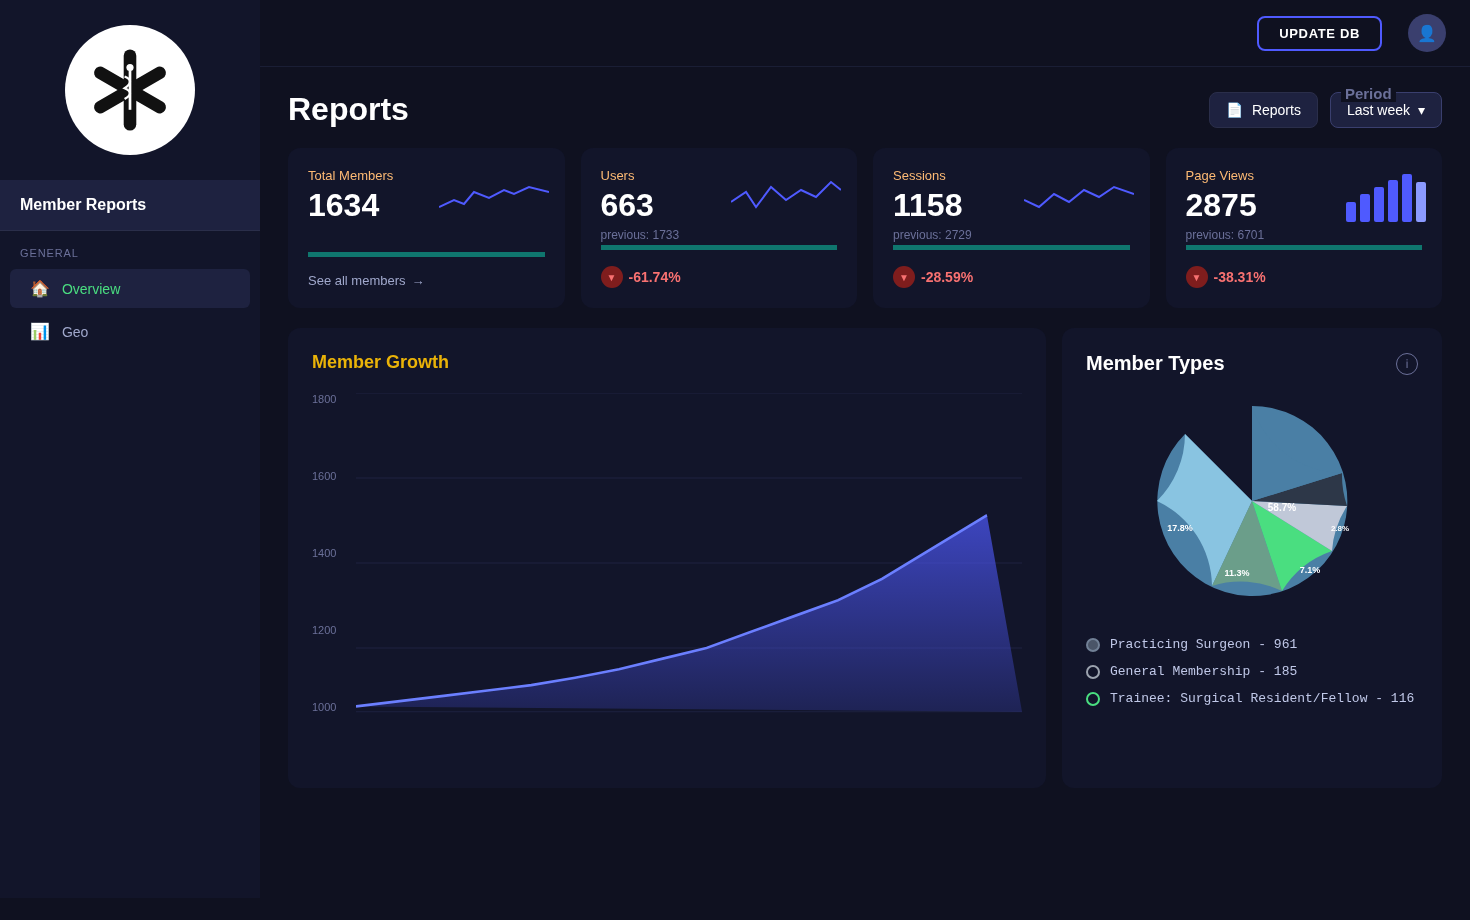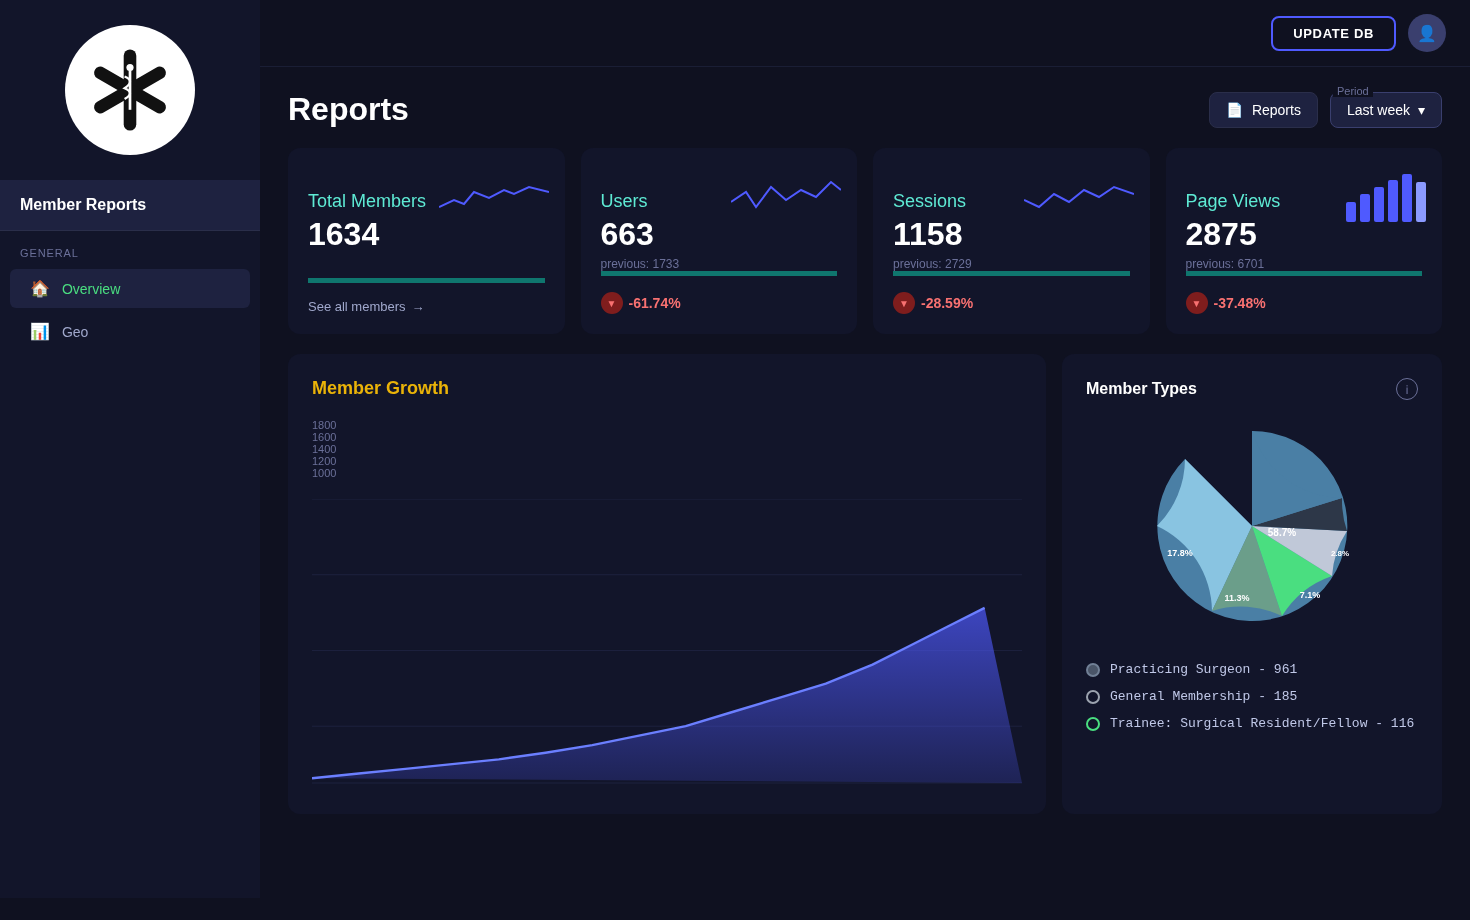--- a/index.html
+++ b/index.html
@@ -89,21 +89,21 @@
       height: 920px;
       overflow: hidden;
     }
 
     
     .topbar {
       display: flex;
       align-items: center;
       justify-content: flex-end;
       padding: 14px 24px;
-      gap: 12px;
+      gap: 26px;
       background: #0f1120;
       border-bottom: 1px solid #1a1e35;
     }
     .update-db-btn {
       background: transparent;
       border: 2px solid #4f5aff;
       color: #fff;
       padding: 8px 20px;
       border-radius: 8px;
       font-size: 13px;
@@ -170,49 +170,49 @@
       color: #fff;
       padding: 9px 16px;
       border-radius: 8px;
       font-size: 14px;
       cursor: pointer;
       position: relative;
     }
     .period-label {
       position: absolute;
       top: -8px;
-      left: 2px;
+      left: 10px;
       background: #0f1120;
-      font-size: 11px;
+      font-size: 15px;
       color: #6b7099;
       padding: 0 4px;
+      font-weight: bold;
     }
 
     
     .stat-cards {
       display: grid;
       grid-template-columns: 1fr 1fr 1fr 1fr;
       gap: 16px;
       margin-bottom: 20px;
     }
     .stat-card {
       background: #12152a;
       border-radius: 12px;
       padding: 20px;
       display: flex;
       flex-direction: column;
       gap: 0;
       position: relative;
       min-height: 160px;
     }
     .stat-label {
-      font-size: 18px;
-      color: #5eead4;
+      font-size: 13px;
+      color: #fdba74;
       margin-bottom: 4px;
-      margin-top: 23px;
     }
     .stat-value {
       font-size: 32px;
       font-weight: 700;
       color: #fff;
       margin-bottom: 4px;
     }
     .stat-previous {
       font-size: 12px;
       color: #6b7099;
@@ -288,21 +288,21 @@
       display: flex;
       flex-direction: column;
     }
     .pie-header {
       display: flex;
       align-items: center;
       justify-content: space-between;
       margin-bottom: 16px;
     }
     .pie-title {
-      font-size: 16px;
+      font-size: 20px;
       font-weight: 600;
       color: #fff;
     }
     .info-icon {
       width: 22px;
       height: 22px;
       border-radius: 50%;
       border: 1.5px solid #6b7099;
       display: flex;
       align-items: center;
@@ -465,32 +465,32 @@
             <rect x="28" y="15" width="10" height="35" rx="2" fill="#4f5aff"></rect>
             <rect x="42" y="8" width="10" height="42" rx="2" fill="#4f5aff"></rect>
             <rect x="56" y="2" width="10" height="48" rx="2" fill="#4f5aff"></rect>
             <rect x="70" y="10" width="10" height="40" rx="2" fill="#8b9aff"></rect>
           </svg>
         </div>
         <div style="flex:1"></div>
         <div class="stat-bottom">
           <div class="change-badge down">
             <div class="badge-icon">▼</div>
-            <span>-37.48%</span>
+            <span>-38.31%</span>
           </div>
         </div>
       </div>
 
     </div>
 
     <div class="charts-row">
 
       <div class="chart-card">
         <div class="chart-title">Member Growth</div>
-        <div style="display:flex; width:100%; height:340px;flex-direction:column;">
+        <div style="display:flex; width:100%; height:340px;">
 
           <div style="display:flex; flex-direction:column; justify-content:space-between; padding-bottom:20px; margin-right:8px; width:36px;">
             <span style="font-size:11px;color:#6b7099;">1800</span>
             <span style="font-size:11px;color:#6b7099;">1600</span>
             <span style="font-size:11px;color:#6b7099;">1400</span>
             <span style="font-size:11px;color:#6b7099;">1200</span>
             <span style="font-size:11px;color:#6b7099;">1000</span>
           </div>
 
           <div style="flex:1; position:relative;">

